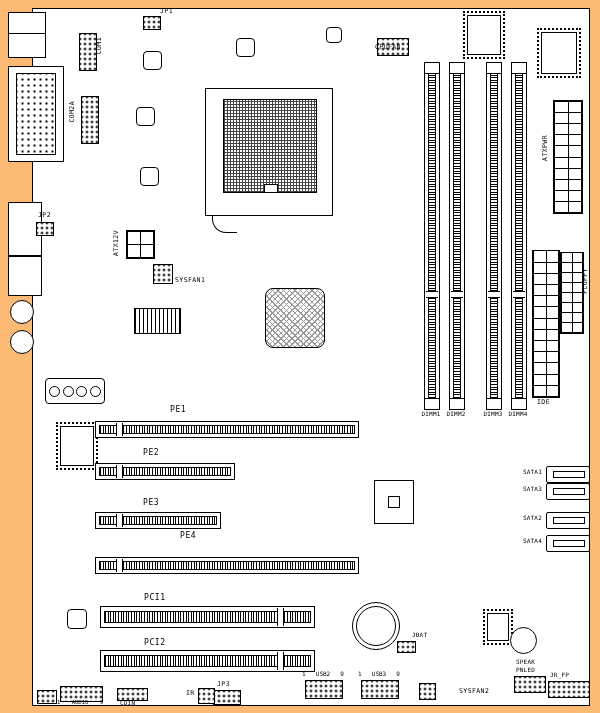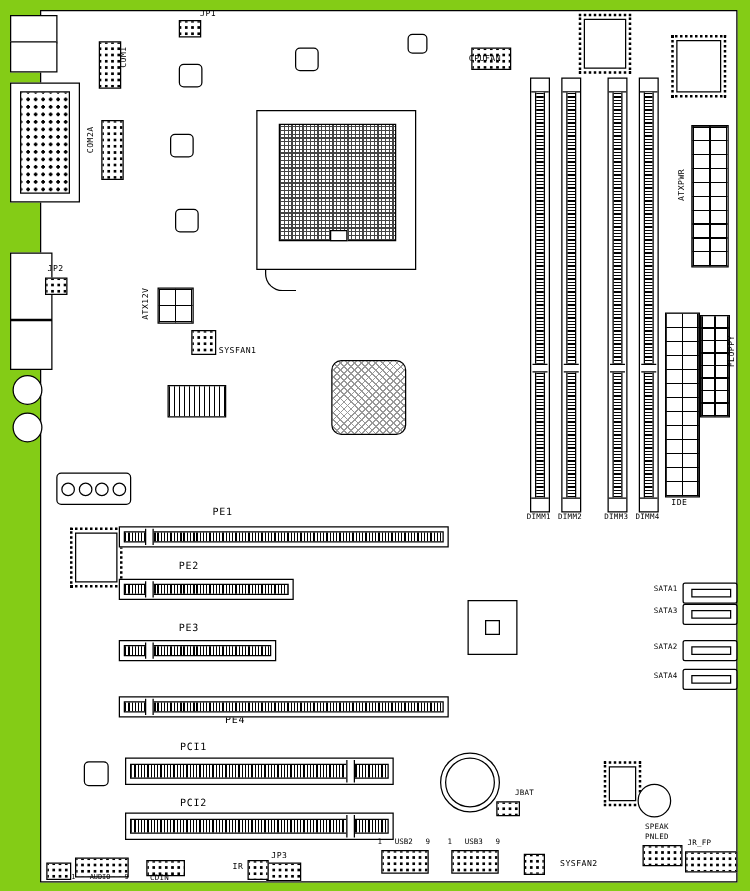--- a/index.html
+++ b/index.html
@@ -1,17 +1,17 @@
 <!DOCTYPE html>
 <html><head>
 <meta charset="utf-8">
 <style>
   html,body{margin:0;padding:0}
   body{width:600px;height:713px;background:#fff;color:#000;font-family:"DejaVu Sans Mono","Liberation Mono",monospace}
-  #screen{position:relative;width:600px;height:713px;background:#84cc16;overflow:hidden}
+  #screen{position:relative;width:600px;height:713px;background:#fdba74;overflow:hidden}
   .a{position:absolute}
   .b{position:absolute;border:1px solid #000;background:#fff}
   .b2{position:absolute;border:1.5px solid #000;background:#fff}
   .circ{border-radius:50%}
   .hole{position:absolute;border:1.2px solid #000;border-radius:4px;background:#fff}
   .t{position:absolute;font-size:6.5px;letter-spacing:.4px;white-space:nowrap;line-height:1}
   .t8{font-size:8px;letter-spacing:.6px}
   .t6{font-size:6px;letter-spacing:.2px}
   .tc{text-align:center}
   .tr{text-align:right}
@@ -149,21 +149,21 @@
   <div class="t t8" style="left:143px;top:449px">PE2</div>
   <div class="b" style="left:95px;top:463px;width:138px;height:15px">
     <div class="pef" style="left:3px;right:3px;top:3px;bottom:3px"></div>
     <div class="slot-k" style="left:20px"></div>
   </div>
   <div class="t t8" style="left:143px;top:499px">PE3</div>
   <div class="b" style="left:95px;top:512px;width:124px;height:15px">
     <div class="pef" style="left:3px;right:3px;top:3px;bottom:3px"></div>
     <div class="slot-k" style="left:20px"></div>
   </div>
-  <div class="t t8" style="left:180px;top:572px">PE4</div>
+  <div class="t t8" style="left:180px;top:532px">PE4</div>
   <div class="b" style="left:95px;top:557px;width:262px;height:15px">
     <div class="pef" style="left:3px;right:3px;top:3px;bottom:3px"></div>
     <div class="slot-k" style="left:20px"></div>
   </div>
 
   <div class="t t8" style="left:144px;top:594px">PCI1</div>
   <div class="b" style="left:100px;top:606px;width:213px;height:20px">
     <div class="pef" style="left:3px;right:3px;top:4px;bottom:4px"></div>
     <div class="slot-k" style="right:30px"></div>
   </div>
@@ -212,21 +212,21 @@
   </div>
   <div class="hdr" style="left:305px;top:680px;width:36px;height:17px"></div>
   <div class="frow" style="left:358px;top:671px;width:42px">
     <span>1</span>
     <span>USB3</span>
     <span>9</span>
   </div>
   <div class="hdr" style="left:361px;top:680px;width:36px;height:17px"></div>
 
   <div class="hdr" style="left:419px;top:683px;width:15px;height:15px"></div>
-  <div class="t" style="left:448px;top:688px">SYSFAN2</div>
+  <div class="t" style="left:459px;top:688px">SYSFAN2</div>
 
   <div class="t" style="left:217px;top:681px">JP3</div>
   <div class="hdr" style="left:213px;top:690px;width:26px;height:13px"></div>
   <div class="t" style="left:186px;top:690px">IR</div>
   <div class="hdr" style="left:198px;top:688px;width:15px;height:14px"></div>
 
   <div class="hdr" style="left:117px;top:688px;width:29px;height:11px"></div>
   <div class="t t6" style="left:120px;top:700px">CDIN</div>
 
   <div class="hdr" style="left:60px;top:686px;width:41px;height:14px"></div>

